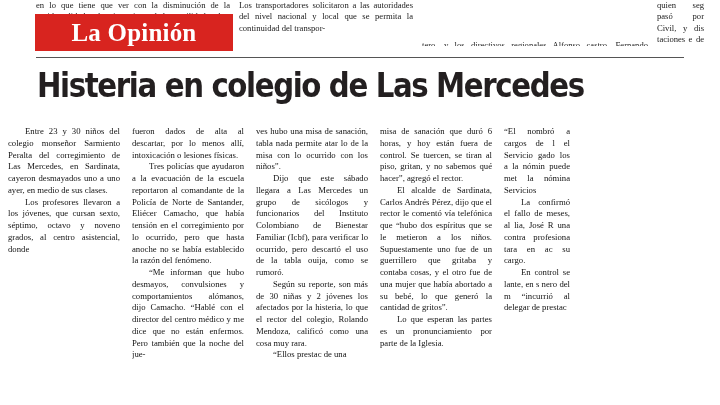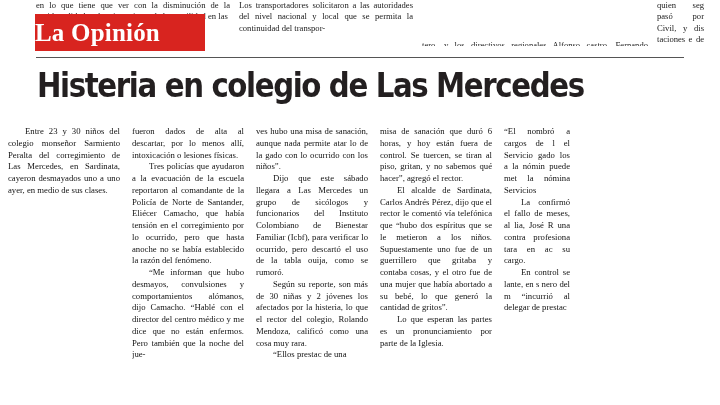--- a/index.html
+++ b/index.html
@@ -44,26 +44,26 @@
   .top-col.c1 { width: 239px; padding-left: 36px; }
   .top-col.c2 { width: 183px; }
   .top-col.c3 { width: 235px; margin-top: 40px; }
   .top-col.c4 { width: 63px; padding-right: 16px; }
 
   
   .logo-box {
     position: absolute;
     left: 35px;
     top: 14px;
-    width: 170px;
+    width: 198px;
     height: 37px;
     background: #d8241f;
     display: flex;
     align-items: center;
-    justify-content: flex-start;
+    justify-content: center;
     z-index: 5;
     box-shadow: 0 0 0 0 transparent;
   }
   .logo-text {
     font-family: "Liberation Serif", "DejaVu Serif", serif;
     font-weight: bold;
     font-style: normal;
     font-size: 25px;
     color: #ffffff;
     letter-spacing: 0.2px;
@@ -144,28 +144,29 @@
     <span class="logo-text">La Opinión</span>
   </div>
 
   <div class="rule-top"></div>
 
   <div class="headline">Histeria en colegio de Las Mercedes</div>
 
   <div class="body-grid">
     <div class="col">
       <p>Entre 23 y 30 niños del colegio monseñor Sarmiento Peralta del corregimiento de Las Mercedes, en Sardinata, cayeron desmayados uno a uno ayer, en medio de sus clases.</p>
+      <p>Los profesores llevaron a los jóvenes, que cursan sexto, séptimo, octavo y noveno grados, al centro asistencial, donde</p>
     </div>
     <div class="col">
       <p class="noind">fueron dados de alta al descartar, por lo menos allí, intoxicación o lesiones físicas.</p>
       <p>Tres policías que ayudaron a la evacuación de la escuela reportaron al comandante de la Policía de Norte de Santander, Eliécer Camacho, que había tensión en el corregimiento por lo ocurrido, pero que hasta anoche no se había establecido la razón del fenómeno.</p>
       <p>“Me informan que hubo desmayos, convulsiones y comportamientos alómanos, dijo Camacho. “Hablé con el director del centro médico y me dice que no están enfermos. Pero también que la noche del jue-</p>
     </div>
     <div class="col">
-      <p class="noind">ves hubo una misa de sanación, aunque nada permite atar lo de la gado con lo ocurrido con los niños”.</p>
+      <p class="noind">ves hubo una misa de sanación, tabla nada permite atar lo de la misa con lo ocurrido con los niños”.</p>
       <p>Dijo que este sábado llegara a Las Mercedes un grupo de sicólogos y funcionarios del Instituto Colombiano de Bienestar Familiar (Icbf), para verificar lo ocurrido, pero descartó el uso de la tabla ouija, como se rumoró.</p>
       <p>Según su reporte, son más de 30 niñas y 2 jóvenes los afectados por la histeria, lo que el rector del colegio, Rolando Mendoza, calificó como una cosa muy rara.</p>
       <p>“Ellos prestac de una</p>
     </div>
     <div class="col">
       <p class="noind">misa de sanación que duró 6 horas, y hoy están fuera de control. Se tuercen, se tiran al piso, gritan, y no sabemos qué hacer”, agregó el rector.</p>
       <p>El alcalde de Sardinata, Carlos Andrés Pérez, dijo que el rector  le comentó vía telefónica que “hubo dos espíritus que se le metieron a los niños. Supuestamente uno fue de un guerrillero que gritaba y contaba cosas, y el otro fue de una mujer que había abortado a su bebé, lo que generó la cantidad de gritos”.</p>
       <p>Lo que esperan las partes es un pronunciamiento por parte de la Iglesia.</p>
     </div>
     <div class="col edge">

